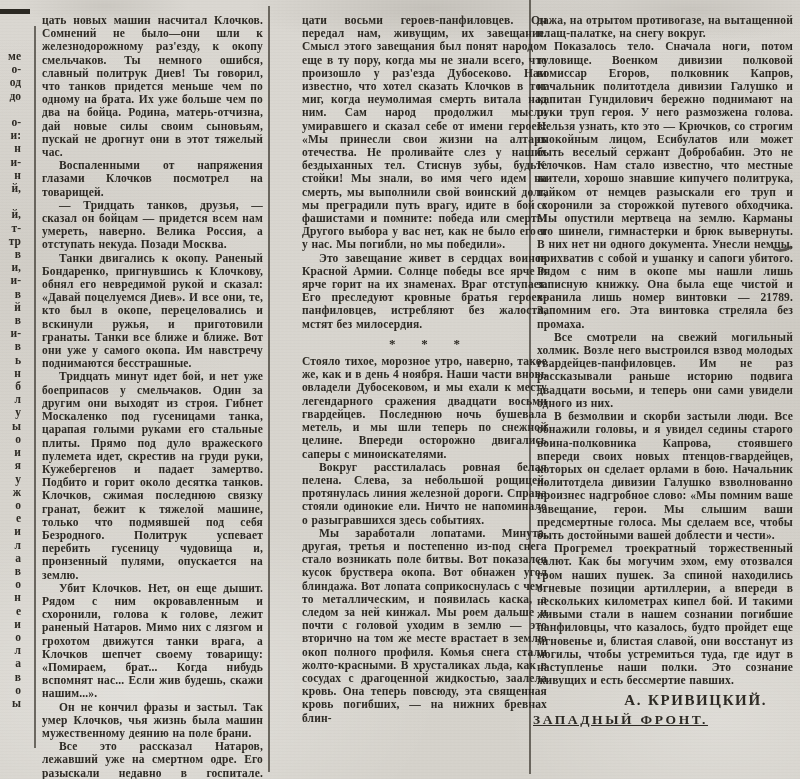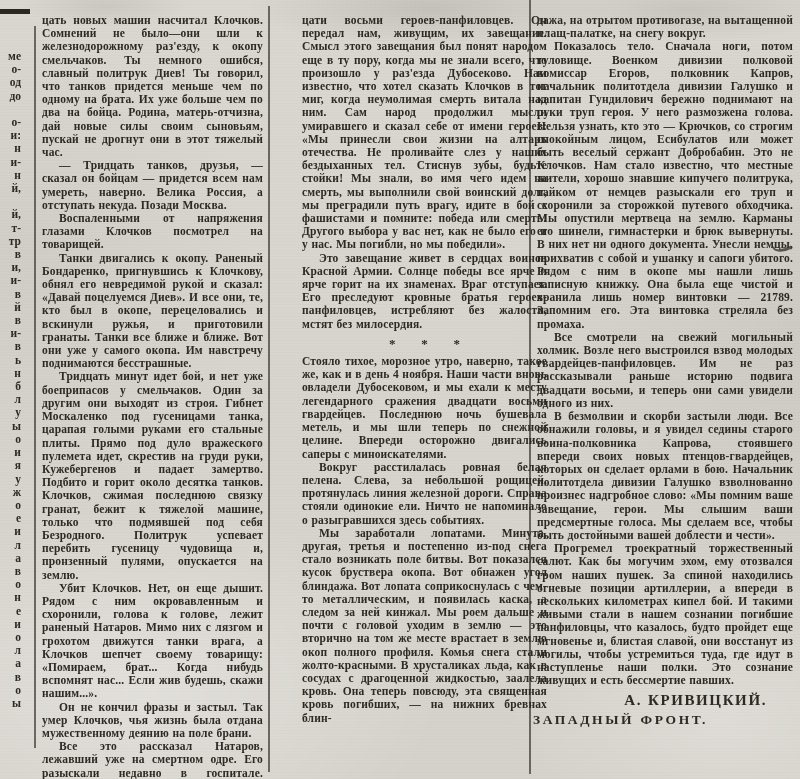--- a/index.html
+++ b/index.html
@@ -65,21 +65,21 @@
     font-size:13px;
   }
   .sig {
     text-indent:0 !important; text-align:right;
     padding-right:26px; margin-top:7px !important;
     font-size:15px; letter-spacing:1.6px;
   }
   .dateline {
     text-indent:0 !important; text-align:left;
     margin-top:5px !important; margin-left:-4px !important;
-    font-size:13.5px; letter-spacing:2.6px;
+    font-size:13.5px; letter-spacing:2.6px;text-decoration:underline;
   }
 </style>
 </head>
 <body>
 
 <div class="page">
 
   <div class="grain"></div>
 
   <div class="edge-bar"></div>
@@ -134,26 +134,26 @@
 в
 о
 ы</div>
 
   <div class="vrule" id="rule-left"></div>
   <div class="vrule" id="rule-a"></div>
   <div class="vrule" id="rule-b"></div>
 
   <div class="col" id="col1">
     <p class="cont">цать новых машин насчитал Клочков. Сомнений не было—они шли к железнодорожному раз'езду, к окопу смельчаков. Ты немного ошибся, славный политрук Диев! Ты говорил, что танков придется меньше чем по одному на брата. Их уже больше чем по два на бойца. Родина, матерь-отчизна, дай новые силы своим сыновьям, пускай не дрогнут они в этот тяжелый час.</p>
+    <p>Воспаленными от напряжения глазами Клочков посмотрел на товарищей.</p>
     <p>— Тридцать танков, друзья, — сказал он бойцам — придется всем нам умереть, наверно. Велика Россия, а отступать некуда. Позади Москва.</p>
-    <p>Воспаленными от напряжения глазами Клочков посмотрел на товарищей.</p>
     <p>Танки двигались к окопу. Раненый Бондаренко, пригнувшись к Клочкову, обнял его невредимой рукой и сказал: «Давай поцелуемся Диев». И все они, те, кто был в окопе, перецеловались и вскинули ружья, и приготовили гранаты. Танки все ближе и ближе. Вот они уже у самого окопа. Им навстречу поднимаются бесстрашные.</p>
     <p>Тридцать минут идет бой, и нет уже боеприпасов у смельчаков. Один за другим они выходят из строя. Гибнет Москаленко под гусеницами танка, царапая голыми руками его стальные плиты. Прямо под дуло вражеского пулемета идет, скрестив на груди руки, Кужебергенов и падает замертво. Подбито и горит около десятка танков. Клочков, сжимая последнюю связку гранат, бежит к тяжелой машине, только что подмявшей под себя Безродного. Политрук успевает перебить гусеницу чудовища и, пронзенный пулями, опускается на землю.</p>
     <p>Убит Клочков. Нет, он еще дышит. Рядом с ним окровавленным и схоронили, голова к голове, лежит раненый Натаров. Мимо них с лязгом и грохотом движутся танки врага, а Клочков шепчет своему товарищу: «Помираем, брат... Когда нибудь вспомнят нас... Если жив будешь, скажи нашим...».</p>
-    <p>Он не кончил фразы и застыл. Так умер Клочков, чья жизнь была отдана мужественному деянию на поле брани.</p>
+    <p>Он не кончил фразы и застыл. Так умер Клочков, чья жизнь была машин мужественному деянию на поле брани.</p>
     <p>Все это рассказал Натаров, лежавший уже на смертном одре. Его разыскали недавно в госпитале. Ползком он добрался в ту ночь до леса, бродил, изнемогая от потери крови несколько дней, пока не наткнулся на группу наших разведчиков. Умер Натаров—последний из павших двад-</p>
   </div>
 
   <div class="col" id="col2">
     <p class="cont">цати восьми героев-панфиловцев. Он передал нам, живущим, их завещание. Смысл этого завещания был понят народом еще в ту пору, когда мы не знали всего, что произошло у раз'езда Дубосеково. Нам известно, что хотел сказать Клочков в тот миг, когда неумолимая смерть витала над ним. Сам народ продолжил мысли умиравшего и сказал себе от имени героев: «Мы принесли свои жизни на алтарь отечества. Не проливайте слез у наших бездыханных тел. Стиснув зубы, будьте стойки! Мы знали, во имя чего идем на смерть, мы выполнили свой воинский долг, мы преградили путь врагу, идите в бой с фашистами и помните: победа или смерть! Другого выбора у вас нет, как не было его и у нас. Мы погибли, но мы победили».</p>
     <p>Это завещание живет в сердцах воинов Красной Армии. Солнце победы все ярче и ярче горит на их знаменах. Враг отступает. Его преследуют кровные братья героев-панфиловцев, истребляют без жалости, мстят без милосердия.</p>
     <p class="sep">* * *</p>
     <p class="cont">Стояло тихое, морозное утро, наверно, такое же, как и в день 4 ноября. Наши части вновь овладели Дубосековом, и мы ехали к месту легендарного сражения двадцати восьми гвардейцев. Последнюю ночь бушевала метель, и мы шли теперь по снежной целине. Впереди осторожно двигались саперы с миноискателями.</p>
     <p>Вокруг расстилалась ровная белая пелена. Слева, за небольшой рощицей, протянулась линия железной дороги. Справа стояли одинокие ели. Ничто не напоминало о разыгравшихся здесь событиях.</p>
     <p>Мы заработали лопатами. Минута, другая, третья и постепенно из-под снега стало возникать поле битвы. Вот показался кусок бруствера окопа. Вот обнажен угол блиндажа. Вот лопата соприкоснулась с чем-то металлическим, и появилась каска, а следом за ней кинжал. Мы роем дальше и почти с головой уходим в землю — это вторично на том же месте врастает в землю окоп полного профиля. Комья снега стали жолто-красными. В хрусталиках льда, как в сосудах с драгоценной жидкостью, заалела кровь. Она теперь повсюду, эта священная кровь погибших, — на нижних бревнах блин-</p>

